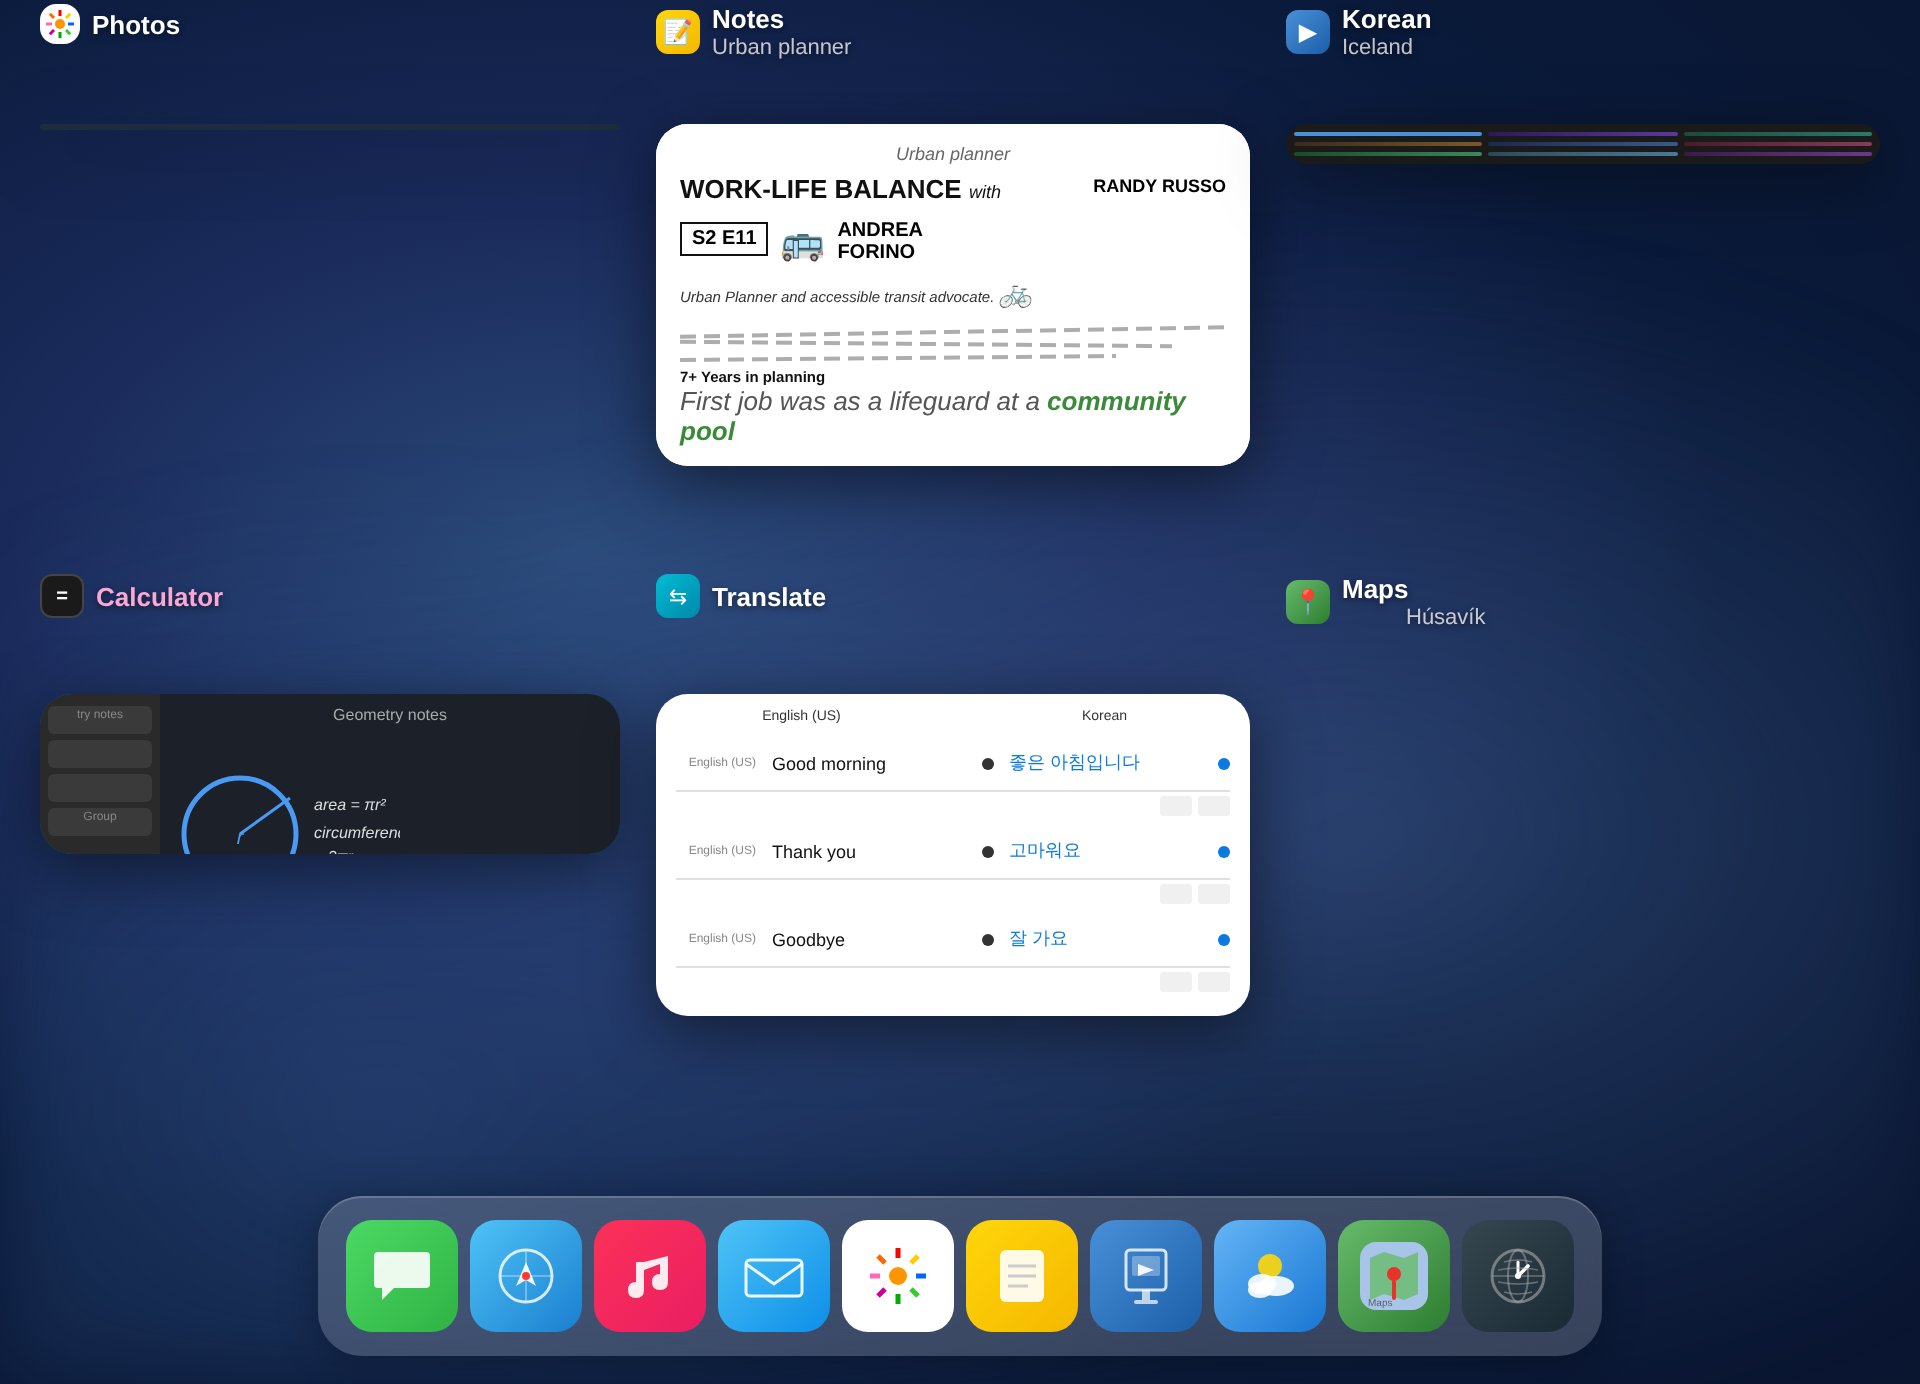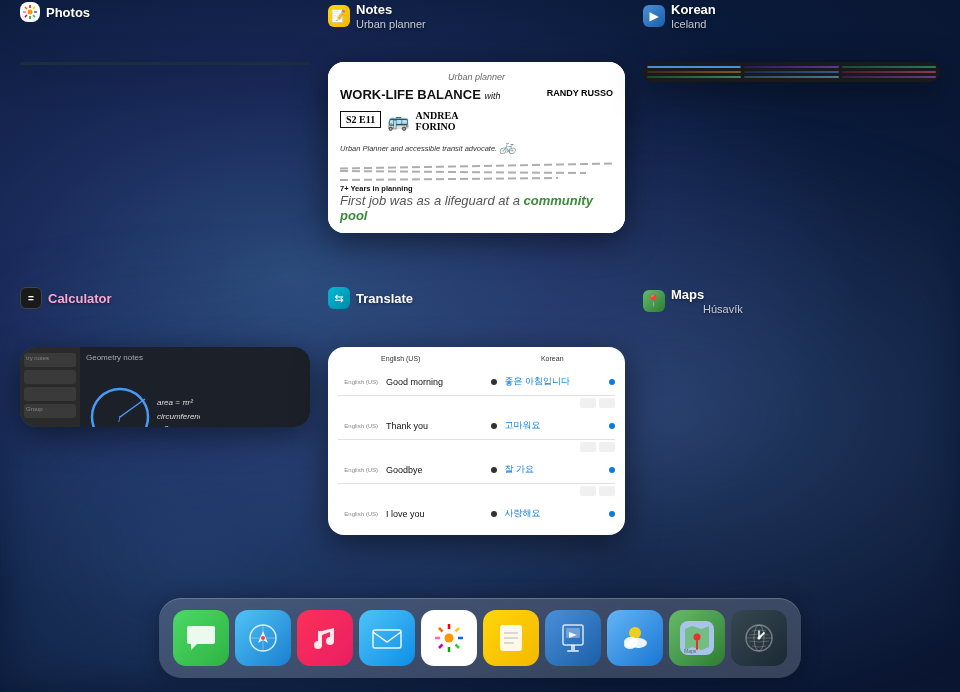--- a/index.html
+++ b/index.html
@@ -162,20 +162,21 @@
     .keynote-slide:nth-child(5) .keynote-slide-inner { background: linear-gradient(135deg, #1a2a4a, #3a5a8a); }
     .keynote-slide:nth-child(6) .keynote-slide-inner { background: linear-gradient(135deg, #4a1a2a, #8a3a5a); }
     .keynote-slide:nth-child(7) .keynote-slide-inner { background: linear-gradient(135deg, #1a4a2a, #3a8a5a); }
     .keynote-slide:nth-child(8) .keynote-slide-inner { background: linear-gradient(135deg, #2a4a5a, #4a7a9a); }
     .keynote-slide:nth-child(9) .keynote-slide-inner { background: linear-gradient(135deg, #3a1a4a, #6a3a8a); }
 
     
     .calculator-card {
       background: #0369a1;
       overflow: hidden;
+      text-align: center;
     }
     .calc-content {
       height: 100%;
       display: flex;
     }
     .calc-sidebar {
       width: 60px;
       background: #2a2a2a;
       padding: 6px 4px;
     }
@@ -463,21 +464,21 @@
           <div>
             <div class="notes-main-title">
               <span>WORK-LIFE BALANCE</span>
               <span class="with-text">with</span>
             </div>
           </div>
           <div class="notes-author">
             <div>RANDY RUSSO</div>
           </div>
         </div>
-        <div style="display:flex; align-items:center; gap:6px; margin-bottom:5px;font-family:Liberation Serif, serif;">
+        <div style="display:flex; align-items:center; gap:6px; margin-bottom:5px;">
           <div class="notes-episode-box">S2 E11</div>
           <span style="font-size:18px;">🚌</span>
           <div style="font-size:10px; font-weight:700;">
             ANDREA<br>FORINO
           </div>
         </div>
         <div class="notes-subtitle">
           <span>Urban Planner and accessible transit advocate.</span>
           <span style="font-size:14px;">🚲</span>
         </div>
@@ -623,27 +624,20 @@
           <span class="translate-source">Goodbye</span>
           <span class="translate-dot"></span>
           <span class="translate-target">잘 가요</span>
           <span class="translate-dot-blue"></span>
         </div>
         <div style="display:flex; justify-content:flex-end; gap:3px; padding:2px 0 4px 0;">
           <div style="width:16px;height:10px;background:#f0f0f0;border-radius:2px;"></div>
           <div style="width:16px;height:10px;background:#f0f0f0;border-radius:2px;"></div>
         </div>
 
-        <div class="translate-row">
-          <span class="translate-lang-label">English (US)</span>
-          <span class="translate-source">I love you</span>
-          <span class="translate-dot"></span>
-          <span class="translate-target">사랑해요</span>
-          <span class="translate-dot-blue"></span>
-        </div>
       </div>
     </div>
   </div>
 
   <div class="app-card-wrapper" style="grid-column:3; grid-row:2;">
     <div class="app-card-header">
       <div class="header-icon" style="background: linear-gradient(135deg, #66bb6a, #2e7d32); border-radius:6px;">
         <span style="font-size:12px;">📍</span>
       </div>
       <div>

